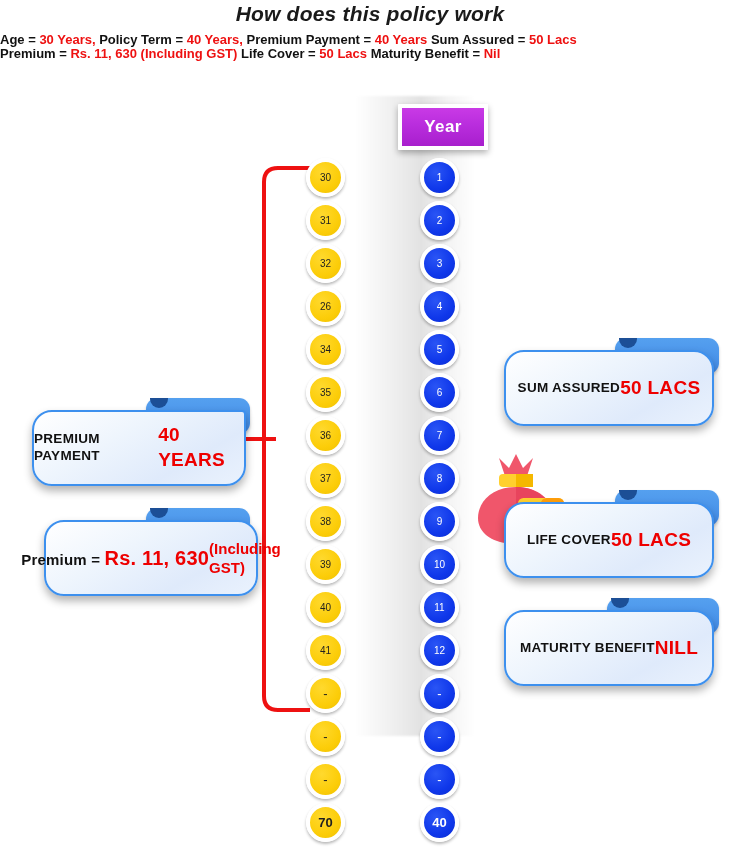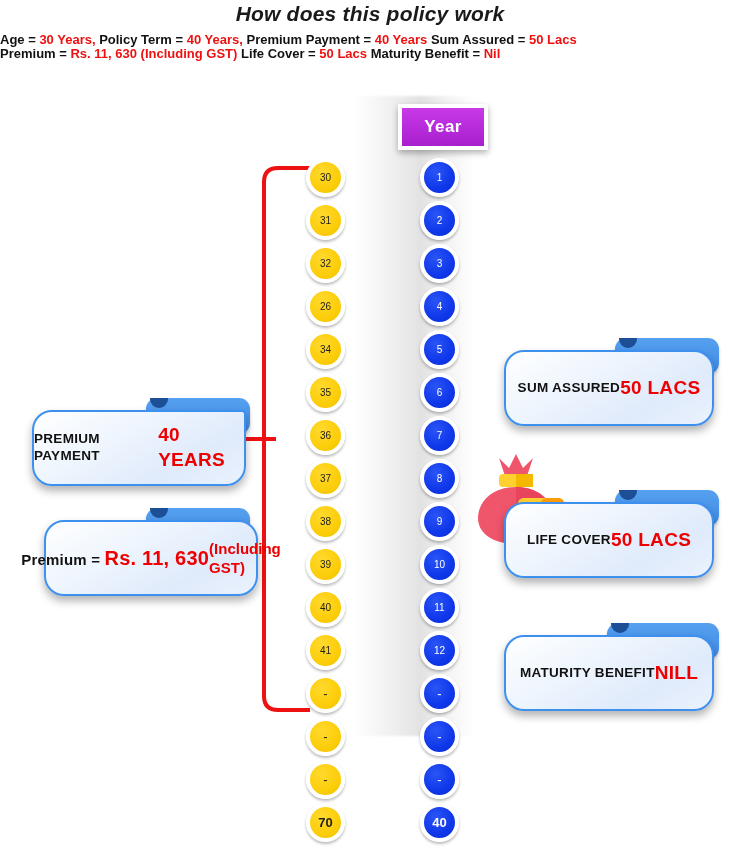--- a/index.html
+++ b/index.html
@@ -200,21 +200,21 @@
 
   <div class="card" style="left:504px;top:490px;width:215px;height:92px;">
     <div class="tab" style="left:111px;top:0;width:104px;height:36px;"></div>
     <div class="notch" style="left:115px;top:0;"></div>
     <div class="body" style="left:0;top:12px;width:206px;height:72px;">
       <div class="ctitle">LIFE COVER</div>
       <div class="cval">50 LACS</div>
     </div>
   </div>
 
-  <div class="card" style="left:504px;top:623px;width:215px;height:92px;">
+  <div class="card" style="left:504px;top:598px;width:215px;height:92px;">
     <div class="tab" style="left:103px;top:0;width:112px;height:36px;"></div>
     <div class="notch" style="left:107px;top:0;"></div>
     <div class="body" style="left:0;top:12px;width:206px;height:72px;">
       <div class="ctitle">MATURITY BENEFIT</div>
       <div class="cval">NILL</div>
     </div>
   </div>
 
 </div>
 

